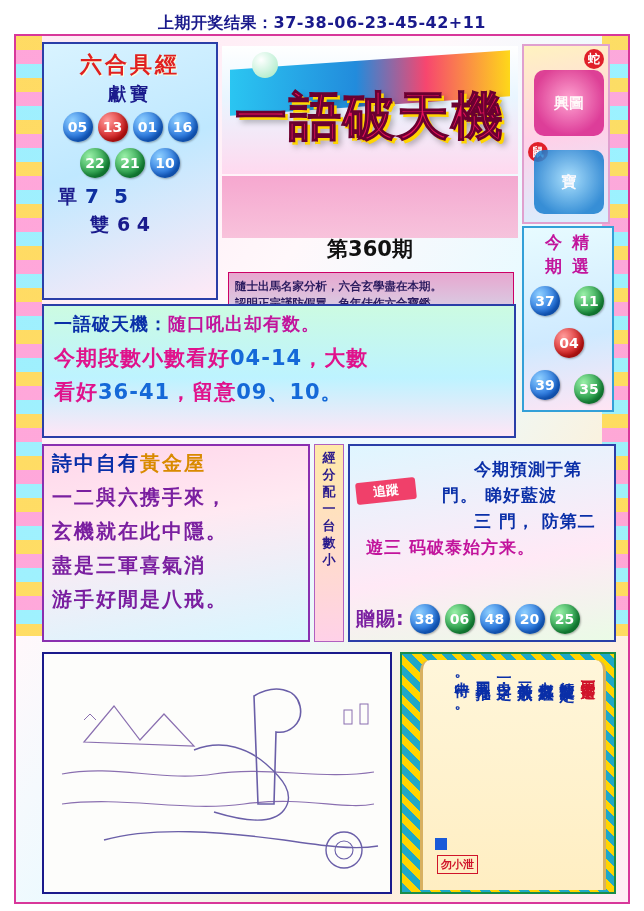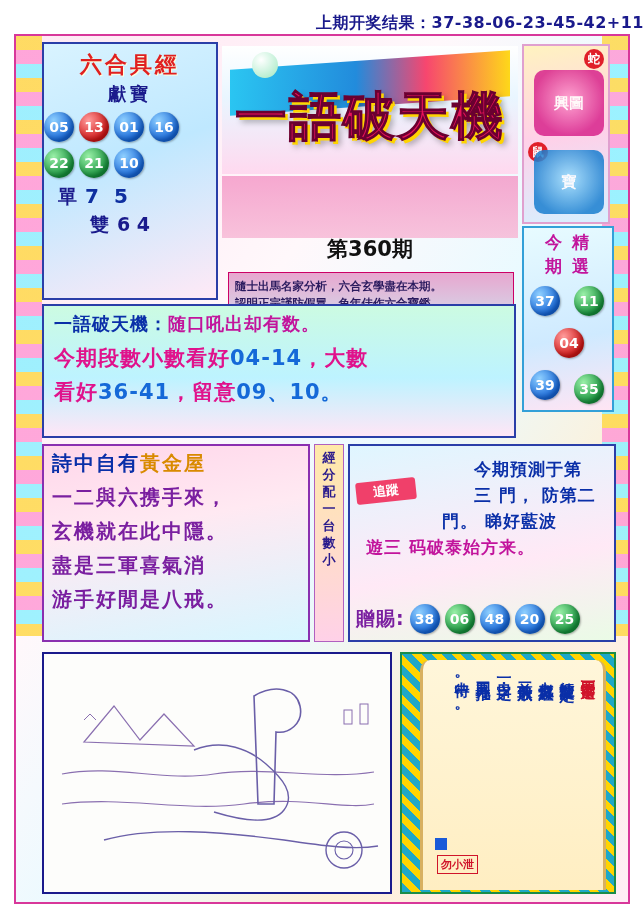--- a/index.html
+++ b/index.html
@@ -9,21 +9,21 @@
     font-family:"DejaVu Sans","Liberation Sans",sans-serif;
     overflow:hidden;
     position:relative;
   }
   .page{position:absolute;left:0;top:0;width:644px;height:911px;}
 
   
   .topbar{
     position:absolute;left:0;top:0;width:644px;height:46px;
     background:#ffffff;
-    display:flex;align-items:center;justify-content:flex-end;
+    display:flex;align-items:center;justify-content:center;
   }
   .topbar .txt{
     font-size:16px;font-weight:bold;color:#1a1a8c;
     letter-spacing:0.5px;
     white-space:nowrap;
   }
 
   
   .poster{
     position:absolute;left:14px;top:34px;width:616px;height:870px;
@@ -54,21 +54,21 @@
     text-align:center;
   }
   .boxA .t1{
     margin-top:6px;font-size:22px;font-weight:bold;color:#e02020;
     letter-spacing:3px;font-family:"DejaVu Sans","Liberation Sans",sans-serif;
     text-shadow:1px 1px 0 #ffd;
   }
   .boxA .t2{
     margin-top:2px;font-size:18px;font-weight:bold;color:#1a1a8c;letter-spacing:4px;
   }
-  .ballrow{display:flex;gap:5px;margin-top:6px;}
+  .ballrow{display:flex;justify-content:center;gap:5px;margin-top:6px;}
   .ball{
     width:30px;height:30px;border-radius:50%;
     display:flex;align-items:center;justify-content:center;
     font-size:14px;font-weight:bold;color:#fff;
     box-shadow:inset -3px -3px 5px rgba(0,0,0,.25), 1px 1px 2px rgba(0,0,0,.3);
   }
   .b-blue{background:radial-gradient(circle at 32% 28%,#8fd0ff,#1565d8 70%);}
   .b-red{background:radial-gradient(circle at 32% 28%,#ff9c9c,#d01414 70%);}
   .b-green{background:radial-gradient(circle at 32% 28%,#9af0a8,#15913b 70%);}
   .boxA .t3{
@@ -369,22 +369,22 @@
       <div class="pl">盡是三軍喜氣消</div>
       <div class="pl">游手好閒是八戒。</div>
     </div>
 
     <div class="boxV">經 分 配 一 台 數 小</div>
 
     <div class="boxD">
 
       <div class="track">追蹤</div>
       <div class="fl" style="margin-left:118px;margin-top:6px;">今期預測于第</div>
+      <div class="fl" style="margin-left:86px;">門。 睇好藍波</div>
       <div class="fl" style="margin-left:118px;">三 門， 防第二</div>
-      <div class="fl" style="margin-left:86px;">門。 睇好藍波</div>
       <div class="fl pink" style="margin-left:10px;">遊三 码破泰始方来。</div>
 
       <div class="giftrow">
         <span class="giftlabel">贈賜:</span>
         <span class="ball b-blue">38</span>
         <span class="ball b-green">06</span>
         <span class="ball b-blue">48</span>
         <span class="ball b-blue">20</span>
         <span class="ball b-green">25</span>
       </div>

